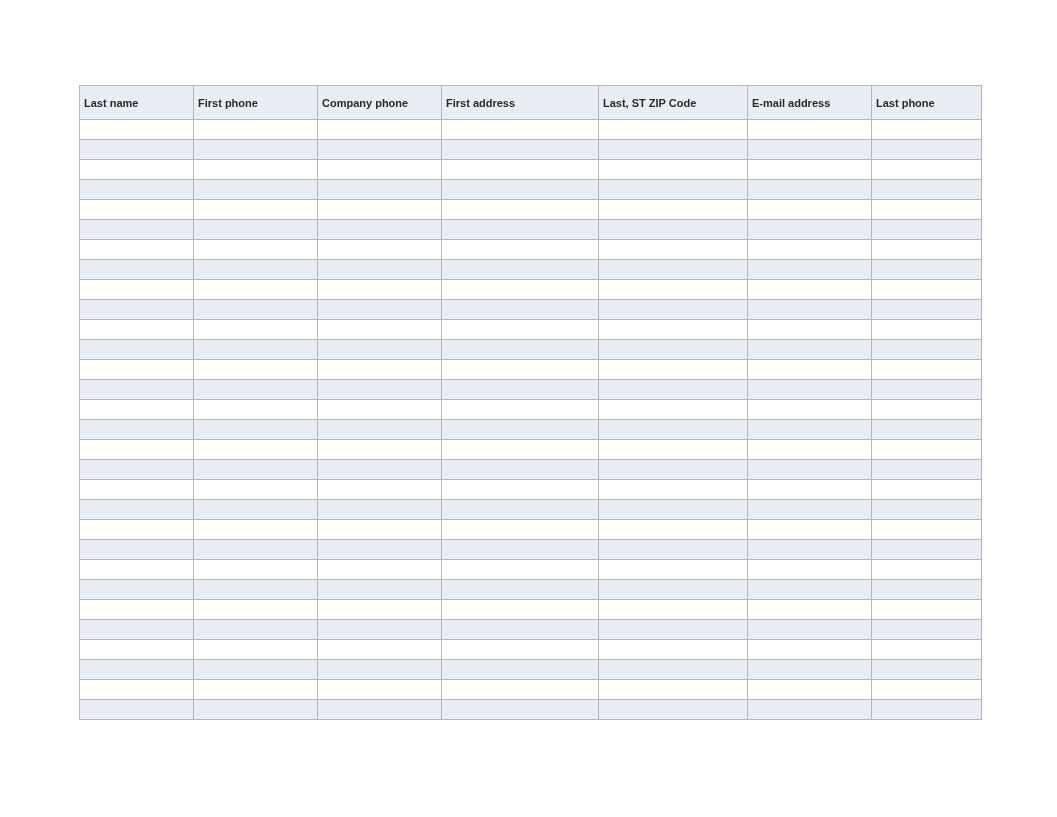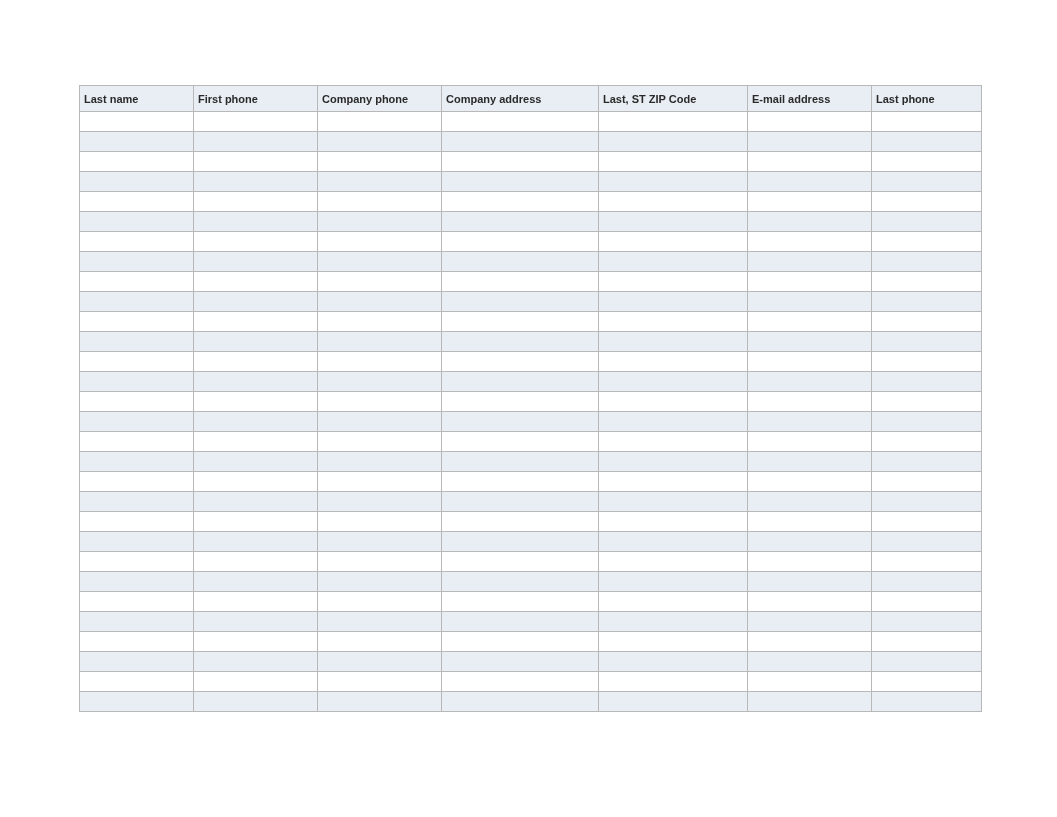--- a/index.html
+++ b/index.html
@@ -31,21 +31,21 @@
       padding: 2px 4px;
       font-size: 11px;
       text-align: left;
       vertical-align: middle;
       overflow: hidden;
     }
     th {
       background: #e8eef4;
       font-weight: bold;
       color: #2a2a2a;
-      height: 26px;
+      height: 34px;
     }
     tbody tr:nth-child(even) td {
       background: #e8eef4;
     }
     tbody tr:nth-child(odd) td {
       background: #ffffff;
     }
     col.col-last-name   { width: 114px; }
     col.col-first-name  { width: 124px; }
     col.col-company     { width: 124px; }
@@ -66,21 +66,21 @@
       <col class="col-street">
       <col class="col-city">
       <col class="col-email">
       <col class="col-phone">
     </colgroup>
     <thead>
       <tr>
         <th>Last name</th>
         <th>First phone</th>
         <th>Company phone</th>
-        <th>Company address</th>
+        <th>First address</th>
         <th>Last, ST  ZIP Code</th>
         <th>E-mail address</th>
         <th>Last phone</th>
       </tr>
     </thead>
     <tbody id="table-body">
     <tr>
           <td></td>
           <td></td>
           <td></td>

